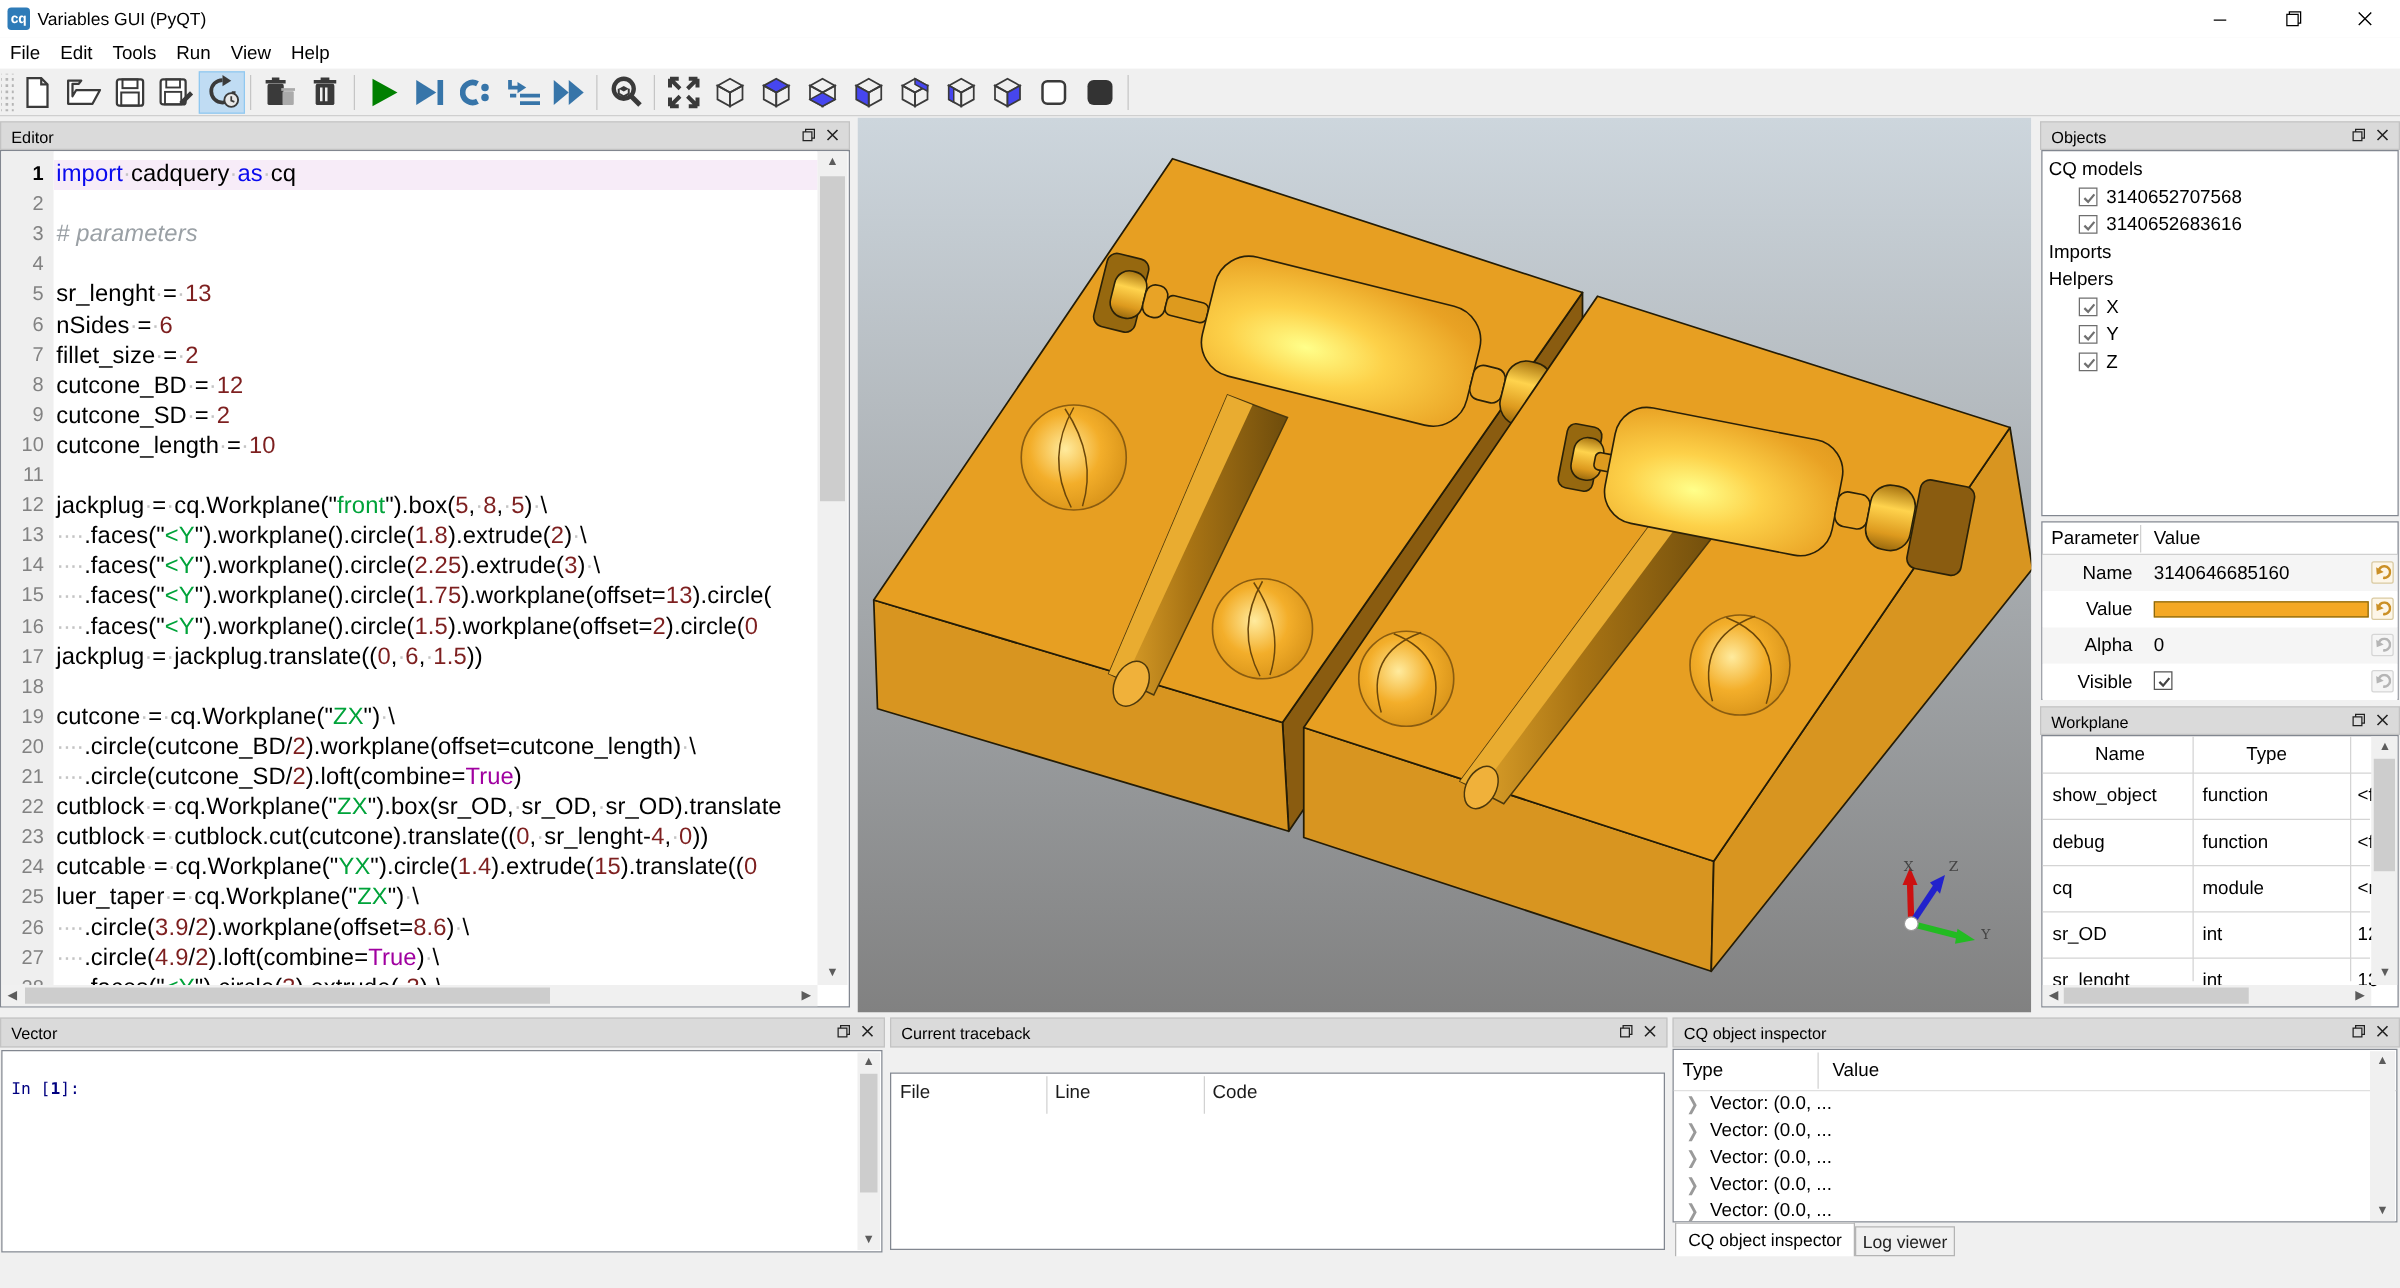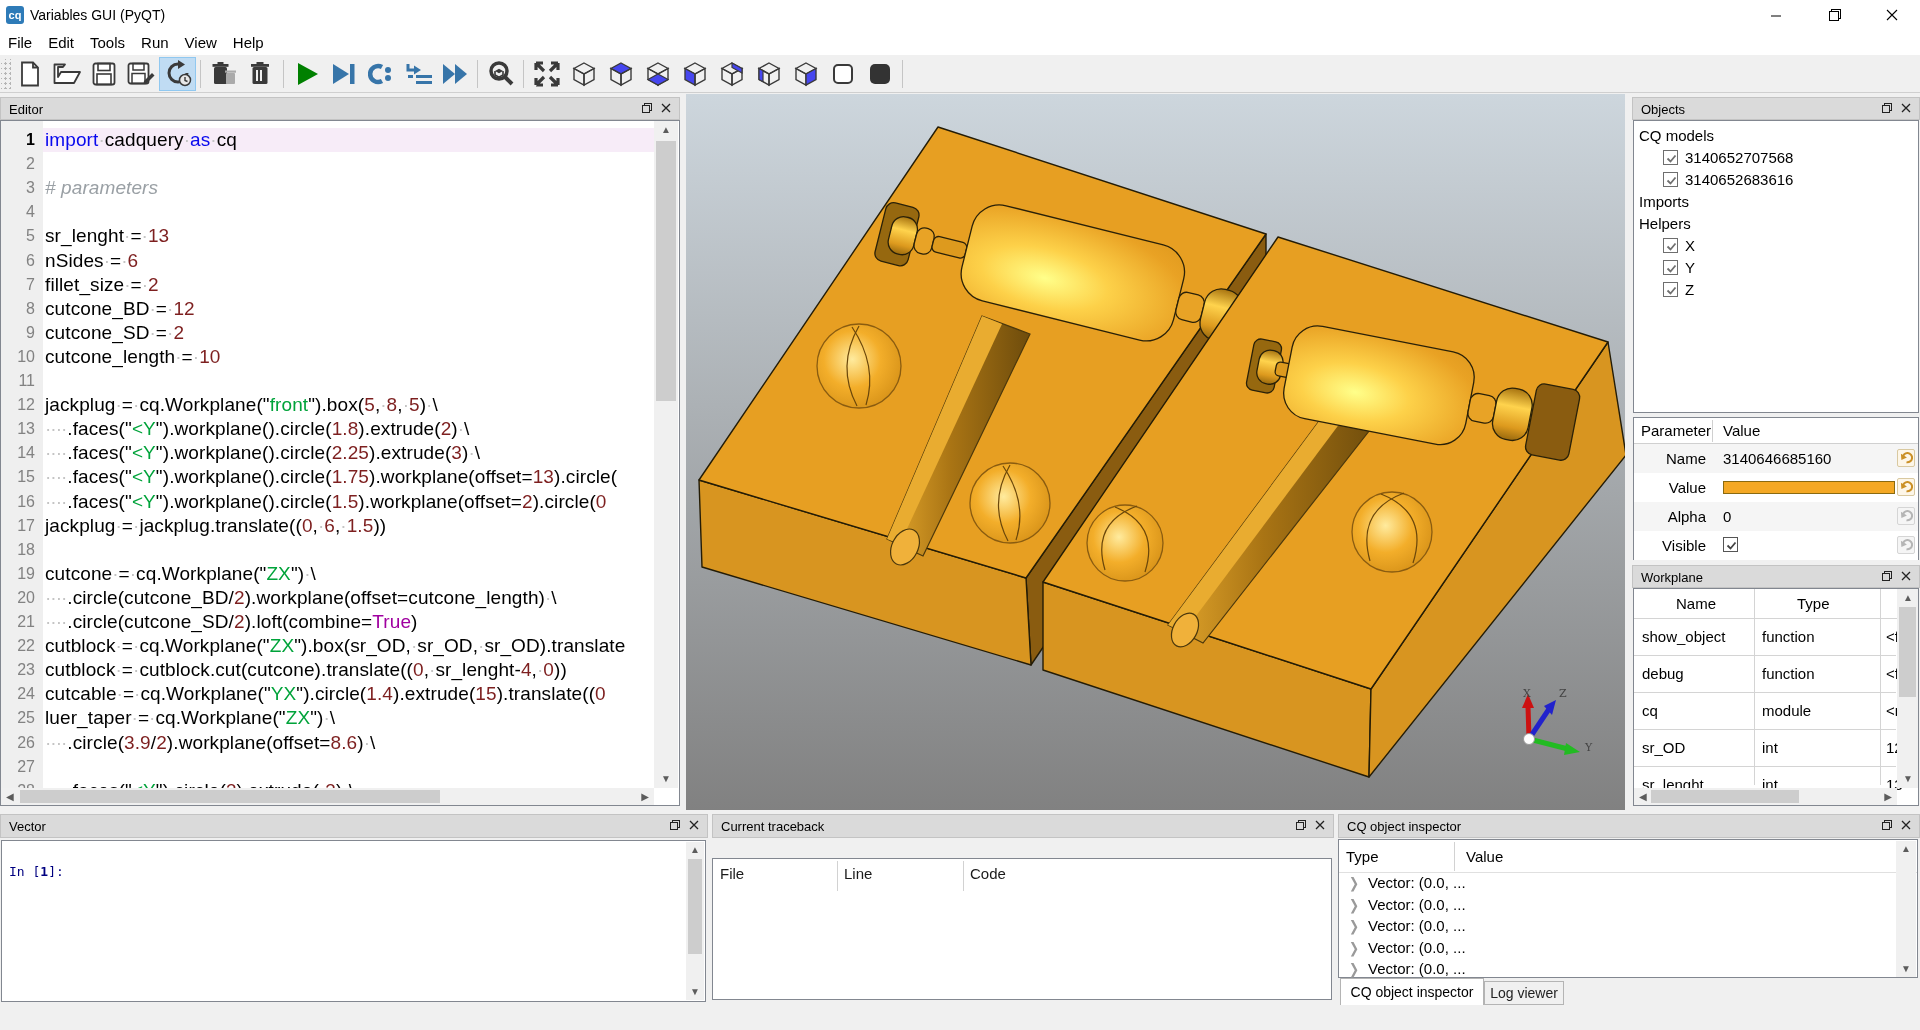--- a/index.html
+++ b/index.html
@@ -398,20 +398,21 @@
     <div class="code-line" style="top: 392.6px;"><span class="code-text"><span class="tk-pl">jackplug</span><span class="tk-ws">·</span><span class="tk-pl">=</span><span class="tk-ws">·</span><span class="tk-pl">jackplug.translate((</span><span class="tk-num">0</span><span class="tk-pl">,</span><span class="tk-ws">·</span><span class="tk-num">6</span><span class="tk-pl">,</span><span class="tk-ws">·</span><span class="tk-num">1.5</span><span class="tk-pl">))</span></span></div>
     <div class="code-line" style="top: 416.7px;"><span class="code-text"></span></div>
     <div class="code-line" style="top: 440.8px;"><span class="code-text"><span class="tk-pl">cutcone</span><span class="tk-ws">·</span><span class="tk-pl">=</span><span class="tk-ws">·</span><span class="tk-pl">cq.Workplane("</span><span class="tk-str">ZX</span><span class="tk-pl">")</span><span class="tk-ws">·</span><span class="tk-pl">\</span></span></div>
     <div class="code-line" style="top: 464.9px;"><span class="code-text"><span class="tk-ws">····</span><span class="tk-pl">.circle(cutcone_BD/</span><span class="tk-num">2</span><span class="tk-pl">).workplane(offset=cutcone_length)</span><span class="tk-ws">·</span><span class="tk-pl">\</span></span></div>
     <div class="code-line" style="top: 489px;"><span class="code-text"><span class="tk-ws">····</span><span class="tk-pl">.circle(cutcone_SD/</span><span class="tk-num">2</span><span class="tk-pl">).loft(combine=</span><span class="tk-bi">True</span><span class="tk-pl">)</span></span></div>
     <div class="code-line" style="top: 513.1px;"><span class="code-text"><span class="tk-pl">cutblock</span><span class="tk-ws">·</span><span class="tk-pl">=</span><span class="tk-ws">·</span><span class="tk-pl">cq.Workplane("</span><span class="tk-str">ZX</span><span class="tk-pl">").box(sr_OD,</span><span class="tk-ws">·</span><span class="tk-pl">sr_OD,</span><span class="tk-ws">·</span><span class="tk-pl">sr_OD).translate</span></span></div>
     <div class="code-line" style="top: 537.2px;"><span class="code-text"><span class="tk-pl">cutblock</span><span class="tk-ws">·</span><span class="tk-pl">=</span><span class="tk-ws">·</span><span class="tk-pl">cutblock.cut(cutcone).translate((</span><span class="tk-num">0</span><span class="tk-pl">,</span><span class="tk-ws">·</span><span class="tk-pl">sr_lenght-</span><span class="tk-num">4</span><span class="tk-pl">,</span><span class="tk-ws">·</span><span class="tk-num">0</span><span class="tk-pl">))</span></span></div>
     <div class="code-line" style="top: 561.3px;"><span class="code-text"><span class="tk-pl">cutcable</span><span class="tk-ws">·</span><span class="tk-pl">=</span><span class="tk-ws">·</span><span class="tk-pl">cq.Workplane("</span><span class="tk-str">YX</span><span class="tk-pl">").circle(</span><span class="tk-num">1.4</span><span class="tk-pl">).extrude(</span><span class="tk-num">15</span><span class="tk-pl">).translate((</span><span class="tk-num">0</span></span></div>
     <div class="code-line" style="top: 585.4px;"><span class="code-text"><span class="tk-pl">luer_taper</span><span class="tk-ws">·</span><span class="tk-pl">=</span><span class="tk-ws">·</span><span class="tk-pl">cq.Workplane("</span><span class="tk-str">ZX</span><span class="tk-pl">")</span><span class="tk-ws">·</span><span class="tk-pl">\</span></span></div>
     <div class="code-line" style="top: 609.5px;"><span class="code-text"><span class="tk-ws">····</span><span class="tk-pl">.circle(</span><span class="tk-num">3.9</span><span class="tk-pl">/</span><span class="tk-num">2</span><span class="tk-pl">).workplane(offset=</span><span class="tk-num">8.6</span><span class="tk-pl">)</span><span class="tk-ws">·</span><span class="tk-pl">\</span></span></div>
+    <div class="code-line" style="top: 633.6px;"><span class="code-text"><span class="tk-ws">····</span><span class="tk-pl">.circle(</span><span class="tk-num">4.9</span><span class="tk-pl">/</span><span class="tk-num">2</span><span class="tk-pl">).loft(combine=</span><span class="tk-bi">True</span><span class="tk-pl">)</span><span class="tk-ws">·</span><span class="tk-pl">\</span></span></div>
     <div class="code-line" style="top: 657.7px;"><span class="code-text"><span class="tk-ws">····</span><span class="tk-pl">.faces("</span><span class="tk-str">&lt;Y</span><span class="tk-pl">").circle(</span><span class="tk-num">3</span><span class="tk-pl">).extrude(-</span><span class="tk-num">3</span><span class="tk-pl">)</span><span class="tk-ws">·</span><span class="tk-pl">\</span></span></div>
   </div>
 
 <div class="sb abs" style="left:654px; top:121px; width:24px; height:667px;">
   <div class="sb-arrow" style="left:7px; top:4px;">▲</div>
   <div class="sb-thumb" style="left:2px; top:20px; width:20px; height:260px;"></div>
   <div class="sb-arrow" style="left:7px; bottom:4px;">▼</div>
 </div>
 
 <div class="sb abs" style="left:1px; top:788px; width:653px; height:17px;">

